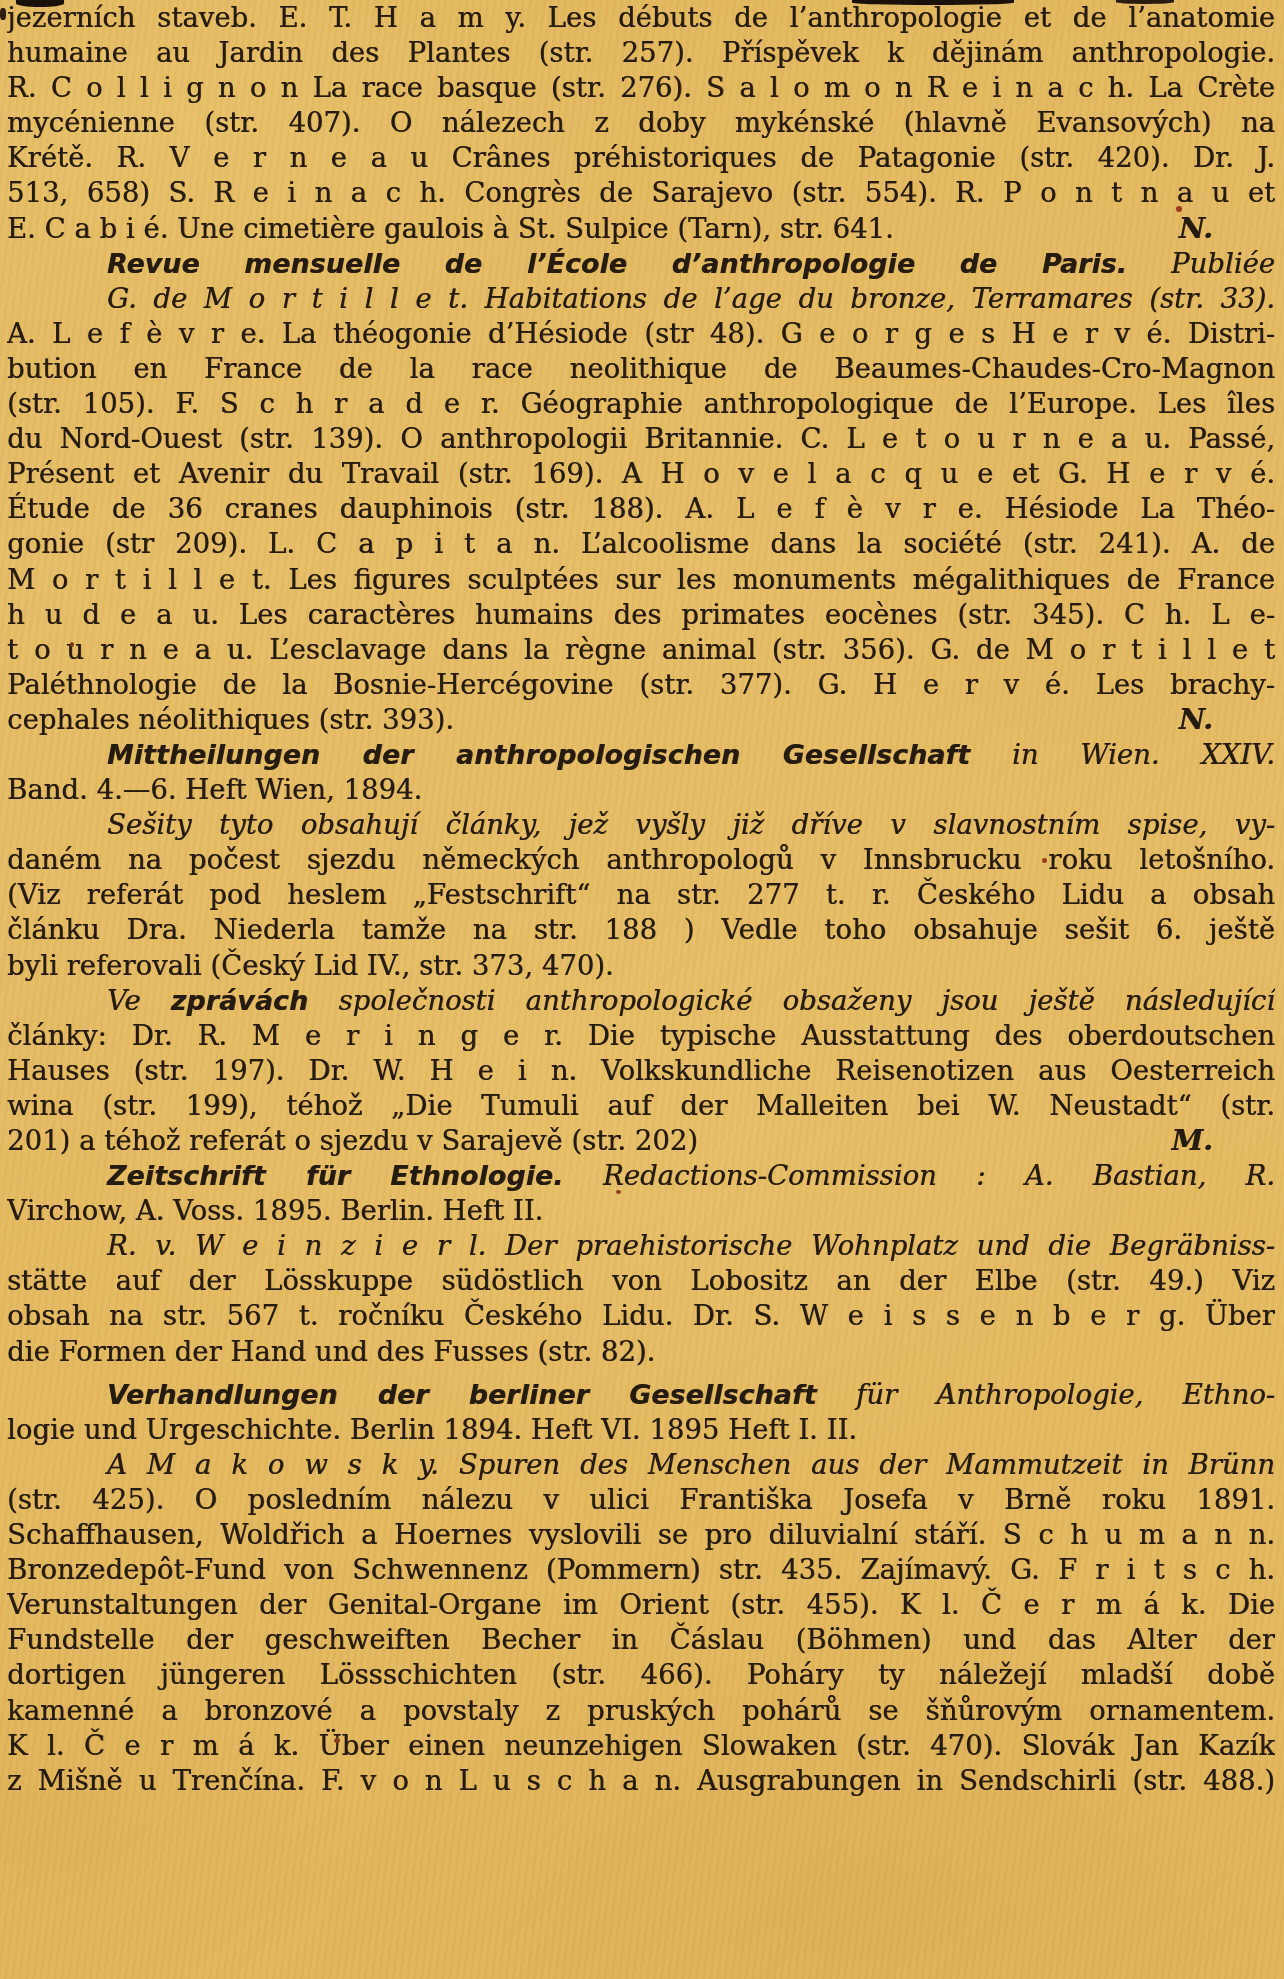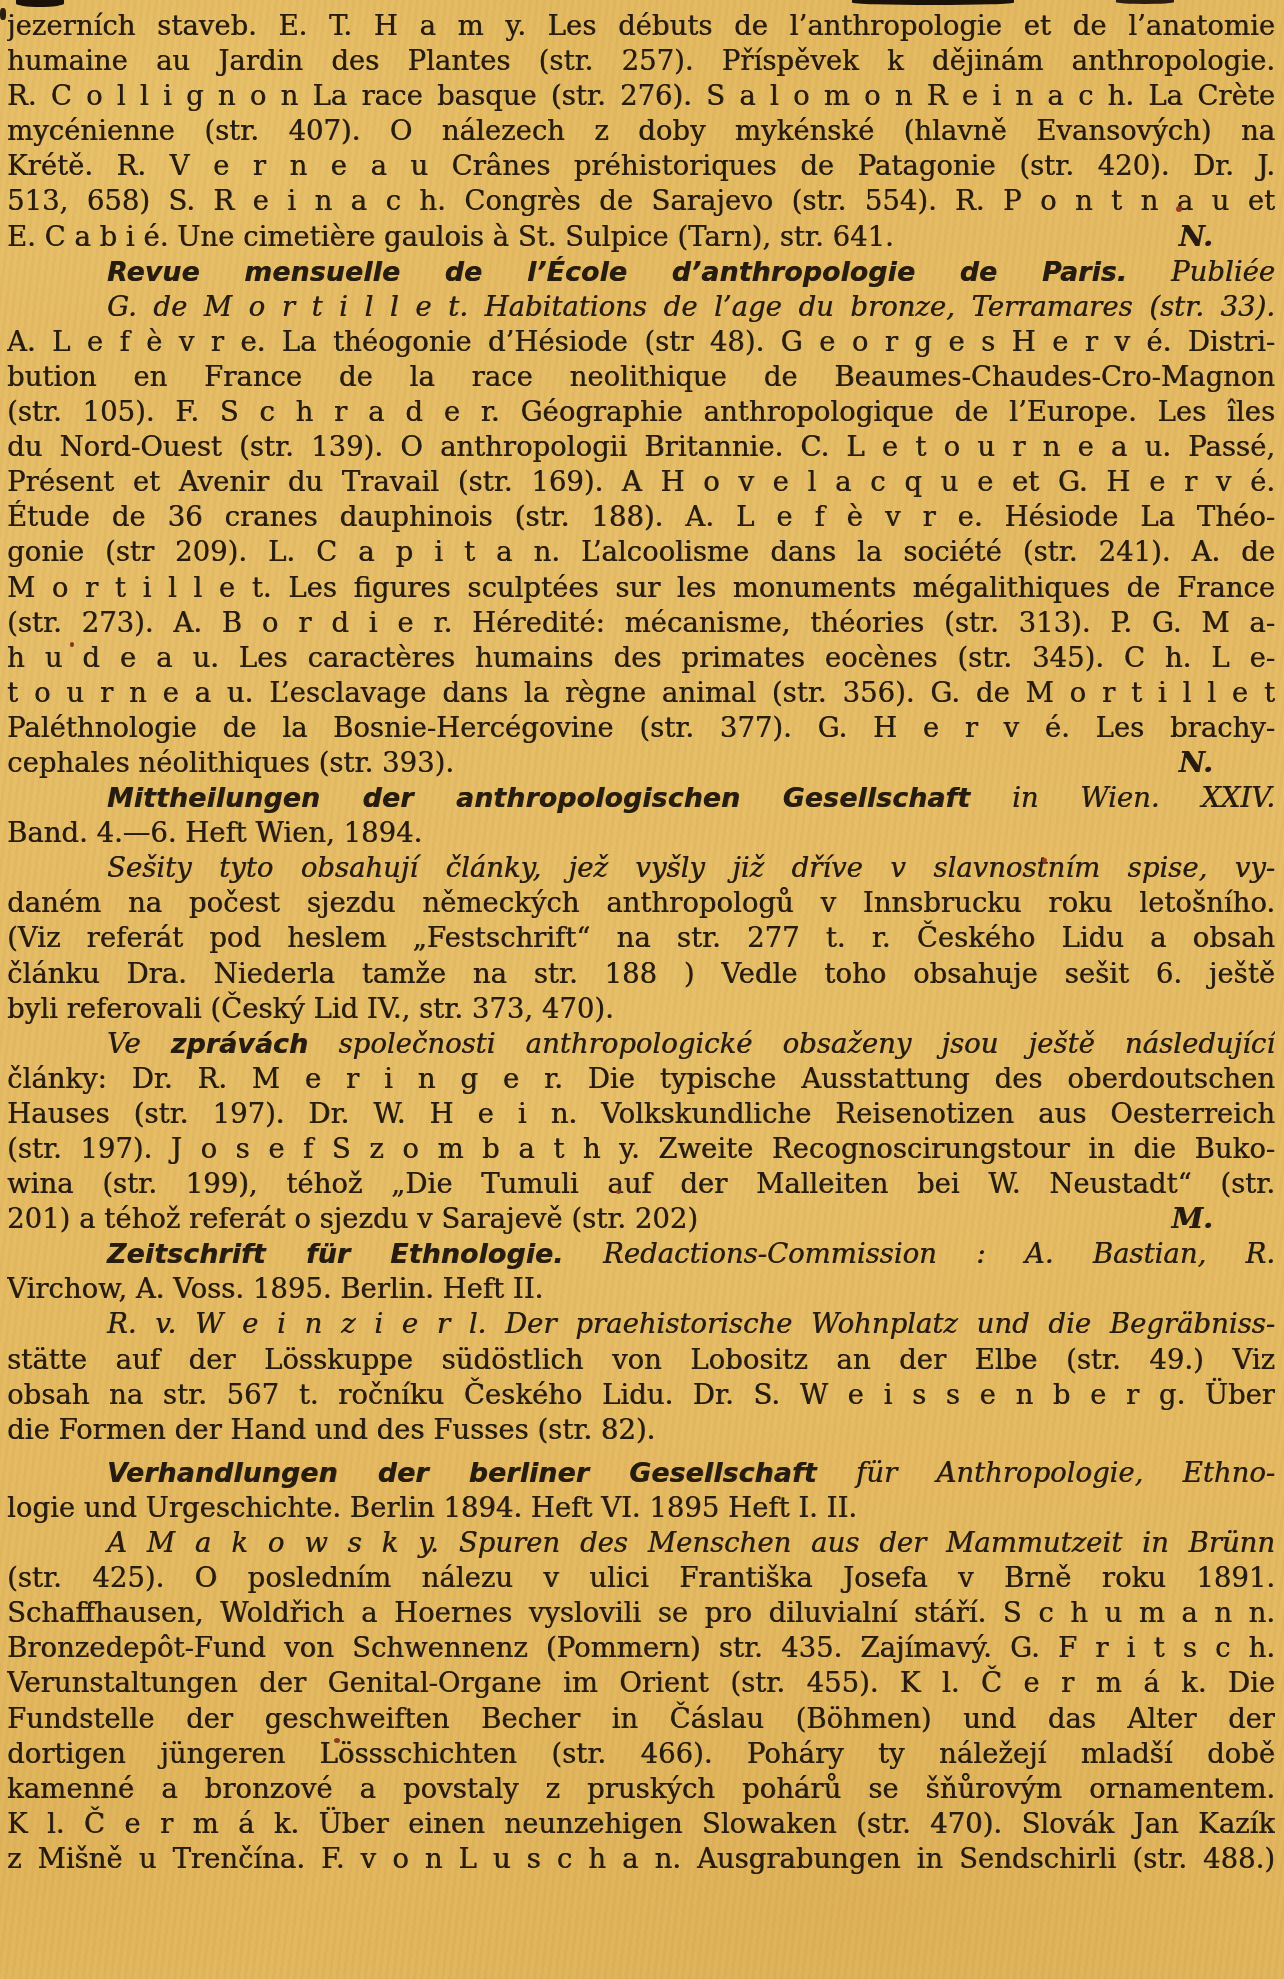--- a/index.html
+++ b/index.html
@@ -17,21 +17,21 @@
       radial-gradient(ellipse 840px 430px at 68% 96%, rgba(196,144,56,0.16), transparent 75%),
       radial-gradient(ellipse 400px 260px at 4% 92%, rgba(210,158,66,0.18), transparent 75%),
       repeating-linear-gradient(97deg, rgba(150,104,38,0.045) 0 3px, rgba(255,236,170,0.035) 3px 7px),
       linear-gradient(180deg, #e2b85f 0%, #e6bd67 28%, #e4ba62 62%, #e1b65d 100%);
     font-family: "DejaVu Serif", "Liberation Serif", serif;
     font-size: 27.5px;
     line-height: 35.1px;
   }
   .textblock {
     position: absolute;
-    left: 7px; right: 9px; top: 8px;
+    left: 7px; right: 9px; top: 0;
   }
   .line {
     position: relative;
     height: 35.1px;
     overflow: hidden;
     white-space: normal;
     text-align: left;
     text-shadow: 0.55px 0.3px 0 rgba(38,26,12,0.75);
   }
   .line.just { text-align: justify; text-align-last: justify; text-justify: inter-word; }
@@ -68,36 +68,34 @@
       <div class="line ind just"><span class="bold-title">Revue mensuelle de l’École d’anthropologie de Paris.</span><span> Publiée</span></div>
       <div class="line ind just"><span>G. de M o r t i l l e t. Habitations de l’age du bronze, Terramares (str. 33).</span></div>
       <div class="line just"><span>A. L e f è v r e. La théogonie d’Hésiode (str 48).  G e o r g e s H e r v é.  Distri-</span></div>
       <div class="line just"><span>bution en France de la race neolithique de Beaumes-Chaudes-Cro-Magnon</span></div>
       <div class="line just"><span>(str. 105).  F. S c h r a d e r. Géographie anthropologique de l’Europe.  Les îles</span></div>
       <div class="line just"><span>du Nord-Ouest (str. 139). O anthropologii Britannie. C. L e t o u r n e a u.  Passé,</span></div>
       <div class="line just"><span>Présent et Avenir du Travail (str. 169).  A  H o v e l a c q u e  et G. H e r v é.</span></div>
       <div class="line just"><span>Étude de 36 cranes dauphinois (str. 188).  A. L e f è v r e.  Hésiode  La Théo-</span></div>
       <div class="line just"><span>gonie (str 209).  L. C a p i t a n. L’alcoolisme dans la société (str. 241).  A. de</span></div>
       <div class="line just"><span>M o r t i l l e t. Les figures sculptées sur les monuments mégalithiques de France</span></div>
-      <div class="line just"><span>(str. 273). A. B o r d i e r. Héredité: mécanisme, théories (str. 313).  P. G. M a-</span></div>
       <div class="line just"><span>h u d e a u. Les caractères humains des primates eocènes (str. 345).  C h. L e-</span></div>
       <div class="line just"><span>t o u r n e a u. L’esclavage dans la règne animal (str. 356).  G. de M o r t i l l e t</span></div>
       <div class="line just"><span>Paléthnologie de la Bosnie-Hercégovine (str. 377).  G. H e r v é. Les brachy-</span></div>
       <div class="line"><span>cephales néolithiques (str. 393).</span><span class="right-initial">N.</span></div>
       <div class="line ind just"><span class="bold-title">Mittheilungen der anthropologischen Gesellschaft</span><span> in Wien. XXIV.</span></div>
       <div class="line"><span>Band. 4.—6. Heft  Wien, 1894.</span></div>
       <div class="line ind just"><span>Sešity tyto obsahují články, jež vyšly již dříve v slavnostním spise, vy-</span></div>
       <div class="line just"><span>daném na počest sjezdu německých anthropologů v Innsbrucku roku letošního.</span></div>
       <div class="line just"><span>(Viz referát pod heslem „Festschrift“ na str. 277 t. r. Českého Lidu a obsah</span></div>
       <div class="line just"><span>článku Dra. Niederla tamže na str. 188 )  Vedle toho obsahuje sešit 6. ještě</span></div>
       <div class="line"><span>byli referovali (Český Lid IV., str. 373, 470).</span></div>
       <div class="line ind just"><span>Ve </span><span class="bold-title">zprávách</span><span> společnosti anthropologické obsaženy jsou ještě následující</span></div>
       <div class="line just"><span>články:  Dr. R.  M e r i n g e r.  Die typische Ausstattung des oberdoutschen</span></div>
       <div class="line just"><span>Hauses (str. 197). Dr. W. H e i n. Volkskundliche Reisenotizen aus Oesterreich</span></div>
-      <div class="line just"><span>(str. 197).  J o s e f  S z o m b a t h y. Zweite Recognoscirungstour in die Buko-</span></div>
       <div class="line just"><span>wina (str. 199), téhož „Die Tumuli auf der Malleiten bei W. Neustadt“ (str.</span></div>
       <div class="line"><span>201) a téhož referát o sjezdu v Sarajevě (str. 202)</span><span class="right-initial">M.</span></div>
       <div class="line ind just"><span class="bold-title">Zeitschrift für Ethnologie.</span><span> Redactions-Commission :  A.  Bastian,  R.</span></div>
       <div class="line"><span>Virchow, A. Voss. 1895. Berlin. Heft II.</span></div>
       <div class="line ind just"><span>R. v. W e i n z i e r l. Der praehistorische Wohnplatz und die Begräbniss-</span></div>
       <div class="line just"><span>stätte auf der Lösskuppe südöstlich von Lobositz an der Elbe (str. 49.)  Viz</span></div>
       <div class="line just"><span>obsah na str. 567 t. ročníku Českého Lidu.  Dr. S. W e i s s e n b e r g.  Über</span></div>
       <div class="line"><span>die Formen der Hand und des Fusses (str. 82).</span></div>
       <div class="line ind just" style="margin-top: 8px;"><span class="bold-title">Verhandlungen der berliner Gesellschaft</span><span> für  Anthropologie,  Ethno-</span></div>
       <div class="line"><span>logie und Urgeschichte. Berlin 1894. Heft VI. 1895  Heft I. II.</span></div>

